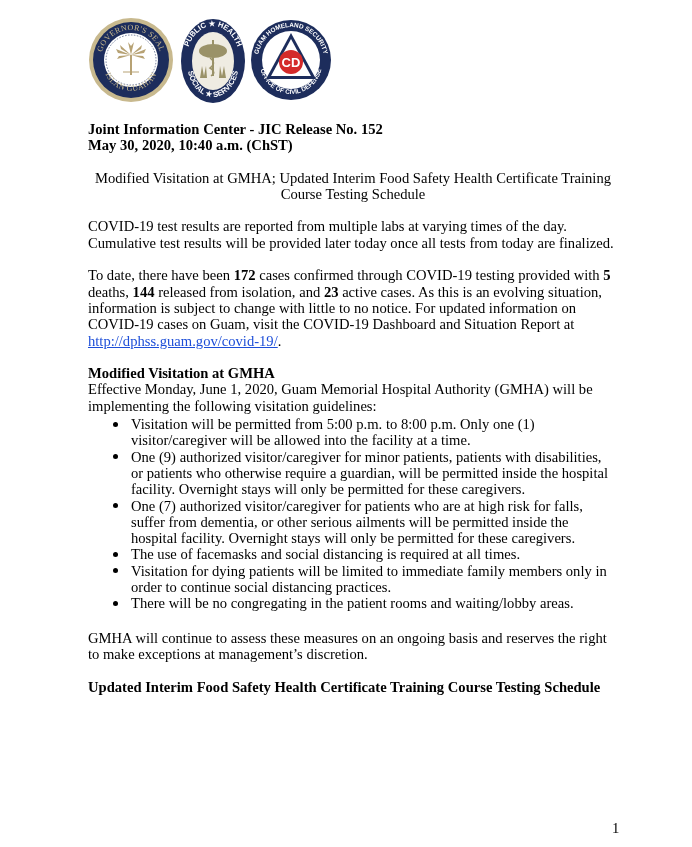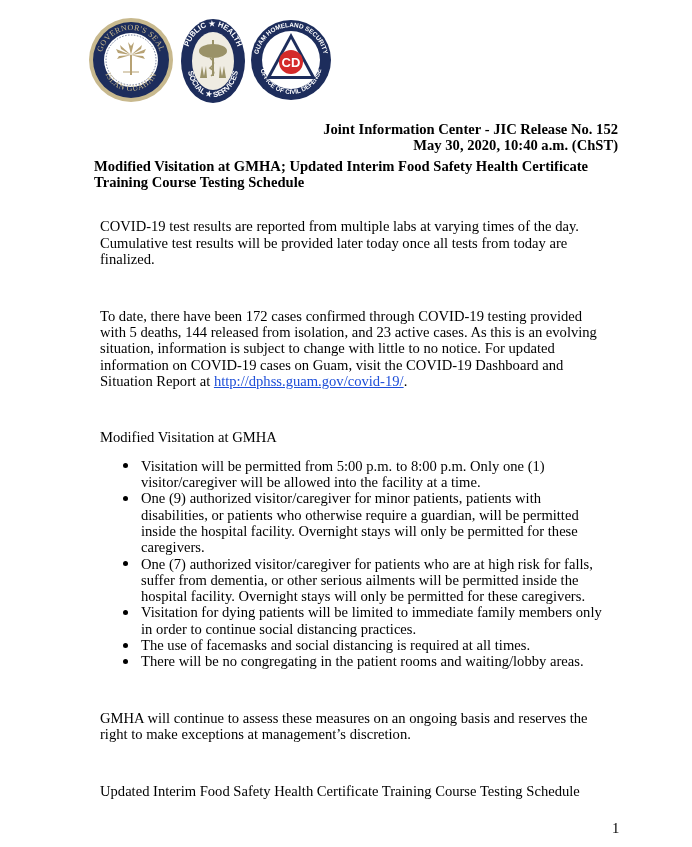--- a/index.html
+++ b/index.html
@@ -5,33 +5,33 @@
   html, body { margin: 0; padding: 0; background: #ffffff; }
   body {
     width: 692px; height: 847px; position: relative; overflow: hidden;
     font-family: "Liberation Serif", "DejaVu Serif", serif;
     color: #000; font-size: 14.6px; line-height: 16.3px;
   }
   .logos { position: absolute; top: 17px; left: 88px; height: 86px; }
   .logo { position: absolute; top: 0; }
   .logo svg { display: block; }
   .content { position: absolute; left: 88px; top: 121px; width: 530px; }
-  .hdr { font-weight: bold; margin: 0; text-align: right; }
-  .title { font-weight: bold; margin: 4px 0 0 0; padding: 0 6px; }
-  p { margin: 12px; }
+  .hdr { font-weight: bold; margin: 0; }
+  .title { font-weight: normal; text-align: center; margin: 16px 0 0 0; padding: 0 6px; }
+  p { margin: 0; }
   .gap { height: 16.3px; }
-  .sec-head { font-weight: normal; }
+  .sec-head { font-weight: bold; }
   a.link { color: #1d4ed8; text-decoration: underline; }
-  ul.bullets { list-style: none; margin: 12px; padding: 0; }
+  ul.bullets { list-style: none; margin: 2px; padding: 0; }
   ul.bullets li { position: relative; padding-left: 41px; }
   ul.bullets li .dot {
     position: absolute; left: 23px; top: 5.5px; width: 5px; height: 5px; border-radius: 50%; background: #000;
   }
   .page-num { position: absolute; left: 612px; top: 820px; font-size: 14.6px; }
-  b { font-weight: normal; }
+  b { font-weight: bold; }
 </style>
 </head>
 <body>
 
 <div class="logos">
 
   <div class="logo" style="left:0;">
     <svg width="86" height="86" viewBox="0 0 86 86">
       <circle cx="43" cy="43" r="42" fill="#c8b98e"></circle>
       <circle cx="43" cy="43" r="38" fill="#1d2d5c"></circle>
@@ -97,26 +97,27 @@
 
   <div class="gap"></div>
   <p>COVID-19 test results are reported from multiple labs at varying times of the day. Cumulative test results will be provided later today once all tests from today are finalized.</p>
   <div class="gap"></div>
   <p>
     <span>To date, there have been </span><b>172</b><span> cases confirmed through COVID-19 testing provided with </span><b>5</b><span> deaths, </span><b>144</b><span> released from isolation, and </span><b>23</b><span> active cases. As this is an evolving situation, information is subject to change with little to no notice. For updated information on COVID-19 cases on Guam, visit the COVID-19 Dashboard and Situation Report at </span><a class="link" href="#">http://dphss.guam.gov/covid-19/</a><span>.</span>
   </p>
 
   <div class="gap"></div>
   <p class="sec-head">Modified Visitation at GMHA</p>
+  <p>Effective Monday, June 1, 2020, Guam Memorial Hospital Authority (GMHA) will be implementing the following visitation guidelines:</p>
   <ul class="bullets">
     <li><span class="dot"></span><span>Visitation will be permitted from 5:00 p.m. to 8:00 p.m. Only one (1) visitor/caregiver will be allowed into the facility at a time.</span></li>
     <li><span class="dot"></span><span>One (9) authorized visitor/caregiver for minor patients, patients with disabilities, or patients who otherwise require a guardian, will be permitted inside the hospital facility. Overnight stays will only be permitted for these caregivers.</span></li>
     <li><span class="dot"></span><span>One (7) authorized visitor/caregiver for patients who are at high risk for falls, suffer from dementia, or other serious ailments will be permitted inside the hospital facility. Overnight stays will only be permitted for these caregivers.</span></li>
+    <li><span class="dot"></span><span>The use of facemasks and social distancing is required at all times.</span></li>
     <li><span class="dot"></span><span>Visitation for dying patients will be limited to immediate family members only in order to continue social distancing practices.</span></li>
-    <li><span class="dot"></span><span>The use of facemasks and social distancing is required at all times.</span></li>
     <li><span class="dot"></span><span>There will be no congregating in the patient rooms and waiting/lobby areas.</span></li>
   </ul>
   <div class="gap"></div>
   <p>GMHA will continue to assess these measures on an ongoing basis and reserves the right to make exceptions at management’s discretion.</p>
 
   <div class="gap"></div>
   <p class="sec-head">Updated Interim Food Safety Health Certificate Training Course Testing Schedule</p>
   <div class="gap"></div>
 </div>
 

